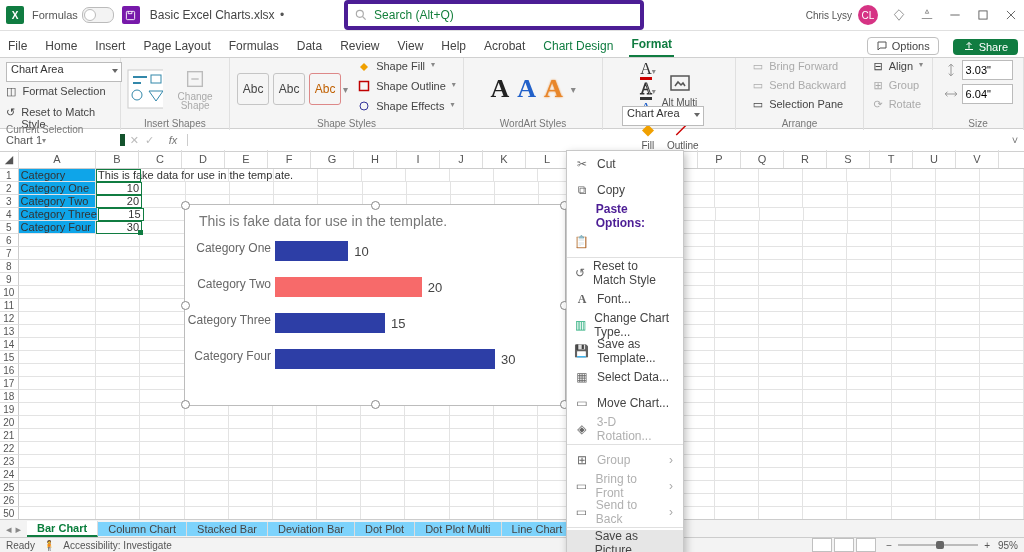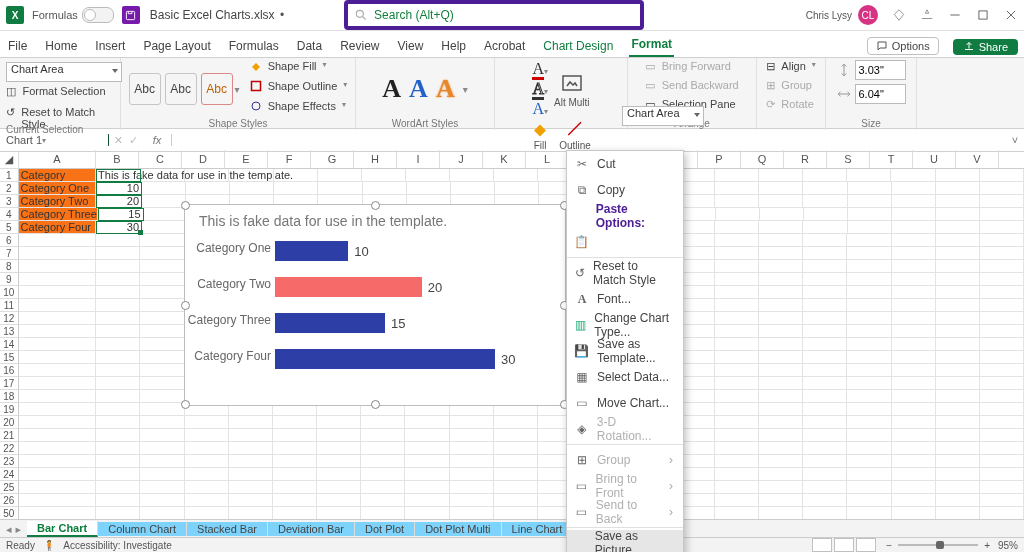--- a/index.html
+++ b/index.html
@@ -37,36 +37,36 @@
 .smallbtn{font-size:11px;color:#444;display:flex;align-items:flex-start;gap:6px;height:18px}
 .selbox{width:96px;height:18px;border:1px solid #bbb;background:#fff;font-size:11px;padding:0 14px 0 4px;position:relative}
 .selbox::after{content:"";position:absolute;right:3px;top:6px;border-left:3px solid transparent;border-right:3px solid transparent;border-top:4px solid #666}
 .shapestylebox{width:30px;height:30px;border:1px solid #c5c5c5;border-radius:3px}
 .art{font-family:Georgia,serif;font-size:26px;font-weight:bold}
 .ribcol{display:flex;flex-direction:column;gap:2px}
 .sizebox{display:flex;align-items:center;gap:4px}
 .sizebox input{width:44px;height:16px;border:1px solid #bbb;font-size:11px;text-align:left;padding-left:3px}
 
 .fxbar{height:22px;border-bottom:1px solid #d0d0d0;display:flex;align-items:center;font-size:11px;color:#555}
-.fxbar .namebox{width:94px;border-right:1px solid #14532d;padding-left:6px;display:flex;align-items:center;padding-right:8px}
+.fxbar .namebox{width:94px;border-right:5px solid #14532d;padding-left:6px;display:flex;align-items:center;padding-right:20px}
 .fxbar .fx{width:28px;text-align:center;font-style:italic;color:#777;border-right:1px solid #ccc}
 .fxbar .rest{flex:1}
 .fxbar .collapse{width:18px;text-align:center;color:#777}
 
 .sheet{position:absolute;top:150px;left:0;right:0;bottom:26px;overflow:hidden}
 .collabels{display:flex;height:18px;border-bottom:1px solid #ccc}
 .collabels div{border-right:1px solid #ddd;font-size:11px;color:#555;text-align:center;line-height:18px}
 .rowhdr{width:18px;border-right:1px solid #ccc;border-bottom:1px solid #ddd;font-size:10px;color:#555;text-align:center;line-height:13px}
 .gridbody{position:relative}
 .row{display:flex;height:13px}
 .cell{border-right:1px solid #e3e3e3;border-bottom:1px solid #e3e3e3;font-size:11px;padding-left:2px;line-height:13px;overflow:visible;white-space:nowrap}
 .colA{width:76px}.colB{width:42px}.colOther{width:42px}
 .num{text-align:right;padding-right:2px}
 
-.selA{background:#f97316}
+.selA{background:#0ea5e9}
 .selB{outline:1.5px solid #107c41;outline-offset:-1px;background:#fff}
 .selB.fill{position:relative}
 .selB.fill::after{content:"";position:absolute;right:-2px;bottom:-2px;width:5px;height:5px;background:#107c41}
 
 .chartObj{position:absolute;left:184px;top:54px;width:380px;height:200px;border:1px solid #bcbcbc;background:#fff}
 .handle{position:absolute;width:7px;height:7px;border:1px solid #888;background:#fff;border-radius:50%}
 .chtitle{color:#777;font-size:14px;padding:8px 0 4px 14px}
 .chbody{position:relative;padding-left:90px}
 .chrow{display:flex;align-items:center;height:36px}
 .chcat{position:absolute;left:0;width:86px;text-align:right;font-size:12px;color:#666;padding-right:6px}
@@ -188,20 +188,40 @@
           <span>Format Selection</span>
         </div>
       <div class="smallbtn">
           <span>↺</span>
           <span>Reset to Match Style</span>
         </div>
     </div>
     <div class="cap">Current Selection</div>
   </div>
 
+  <div class="rgroup" style="width:96px">
+    <div class="body">
+      <svg width="44" height="40">
+          <rect x="1" y="1" width="42" height="38" fill="#fff" stroke="#ccc"></rect>
+          <line x1="6" y1="8" x2="20" y2="8" stroke="#38a" stroke-width="2"></line>
+          <line x1="6" y1="14" x2="14" y2="14" stroke="#38a" stroke-width="2"></line>
+          <rect x="24" y="6" width="10" height="8" fill="none" stroke="#38a"></rect>
+          <circle cx="10" cy="26" r="5" fill="none" stroke="#38a"></circle>
+          <path d="M22 22h14l-7 10z" fill="none" stroke="#38a"></path>
+        </svg>
+      <div class="ribcol" style="align-items:center;color:#aaa;font-size:10px">
+        <svg width="22" height="22" viewBox="0 0 24 24" fill="none" stroke="#bbb" stroke-width="1.5">
+            <rect x="4" y="4" width="16" height="16"></rect>
+            <path d="M8 12h8"></path>
+          </svg>
+        <span style="line-height:9px;text-align:center">Change Shape</span>
+      </div>
+    </div>
+    <div class="cap">Insert Shapes</div>
+  </div>
 
   <div class="rgroup" style="width:222px">
     <div class="body">
       <div class="shapestylebox" style="display:flex;align-items:center;justify-content:center;color:#444">Abc</div>
       <div class="shapestylebox" style="display:flex;align-items:center;justify-content:center;color:#444">Abc</div>
       <div class="shapestylebox" style="display:flex;align-items:center;justify-content:center;color:#c06000;border-color:#d88">Abc</div>
       <div style="font-size:10px;color:#888;margin-left:-2px">▾</div>
       <div class="ribcol" style="gap:2px;margin-left:6px">
         <div class="smallbtn">
             <svg width="12" height="12" viewBox="0 0 24 24" fill="#f0a000">

